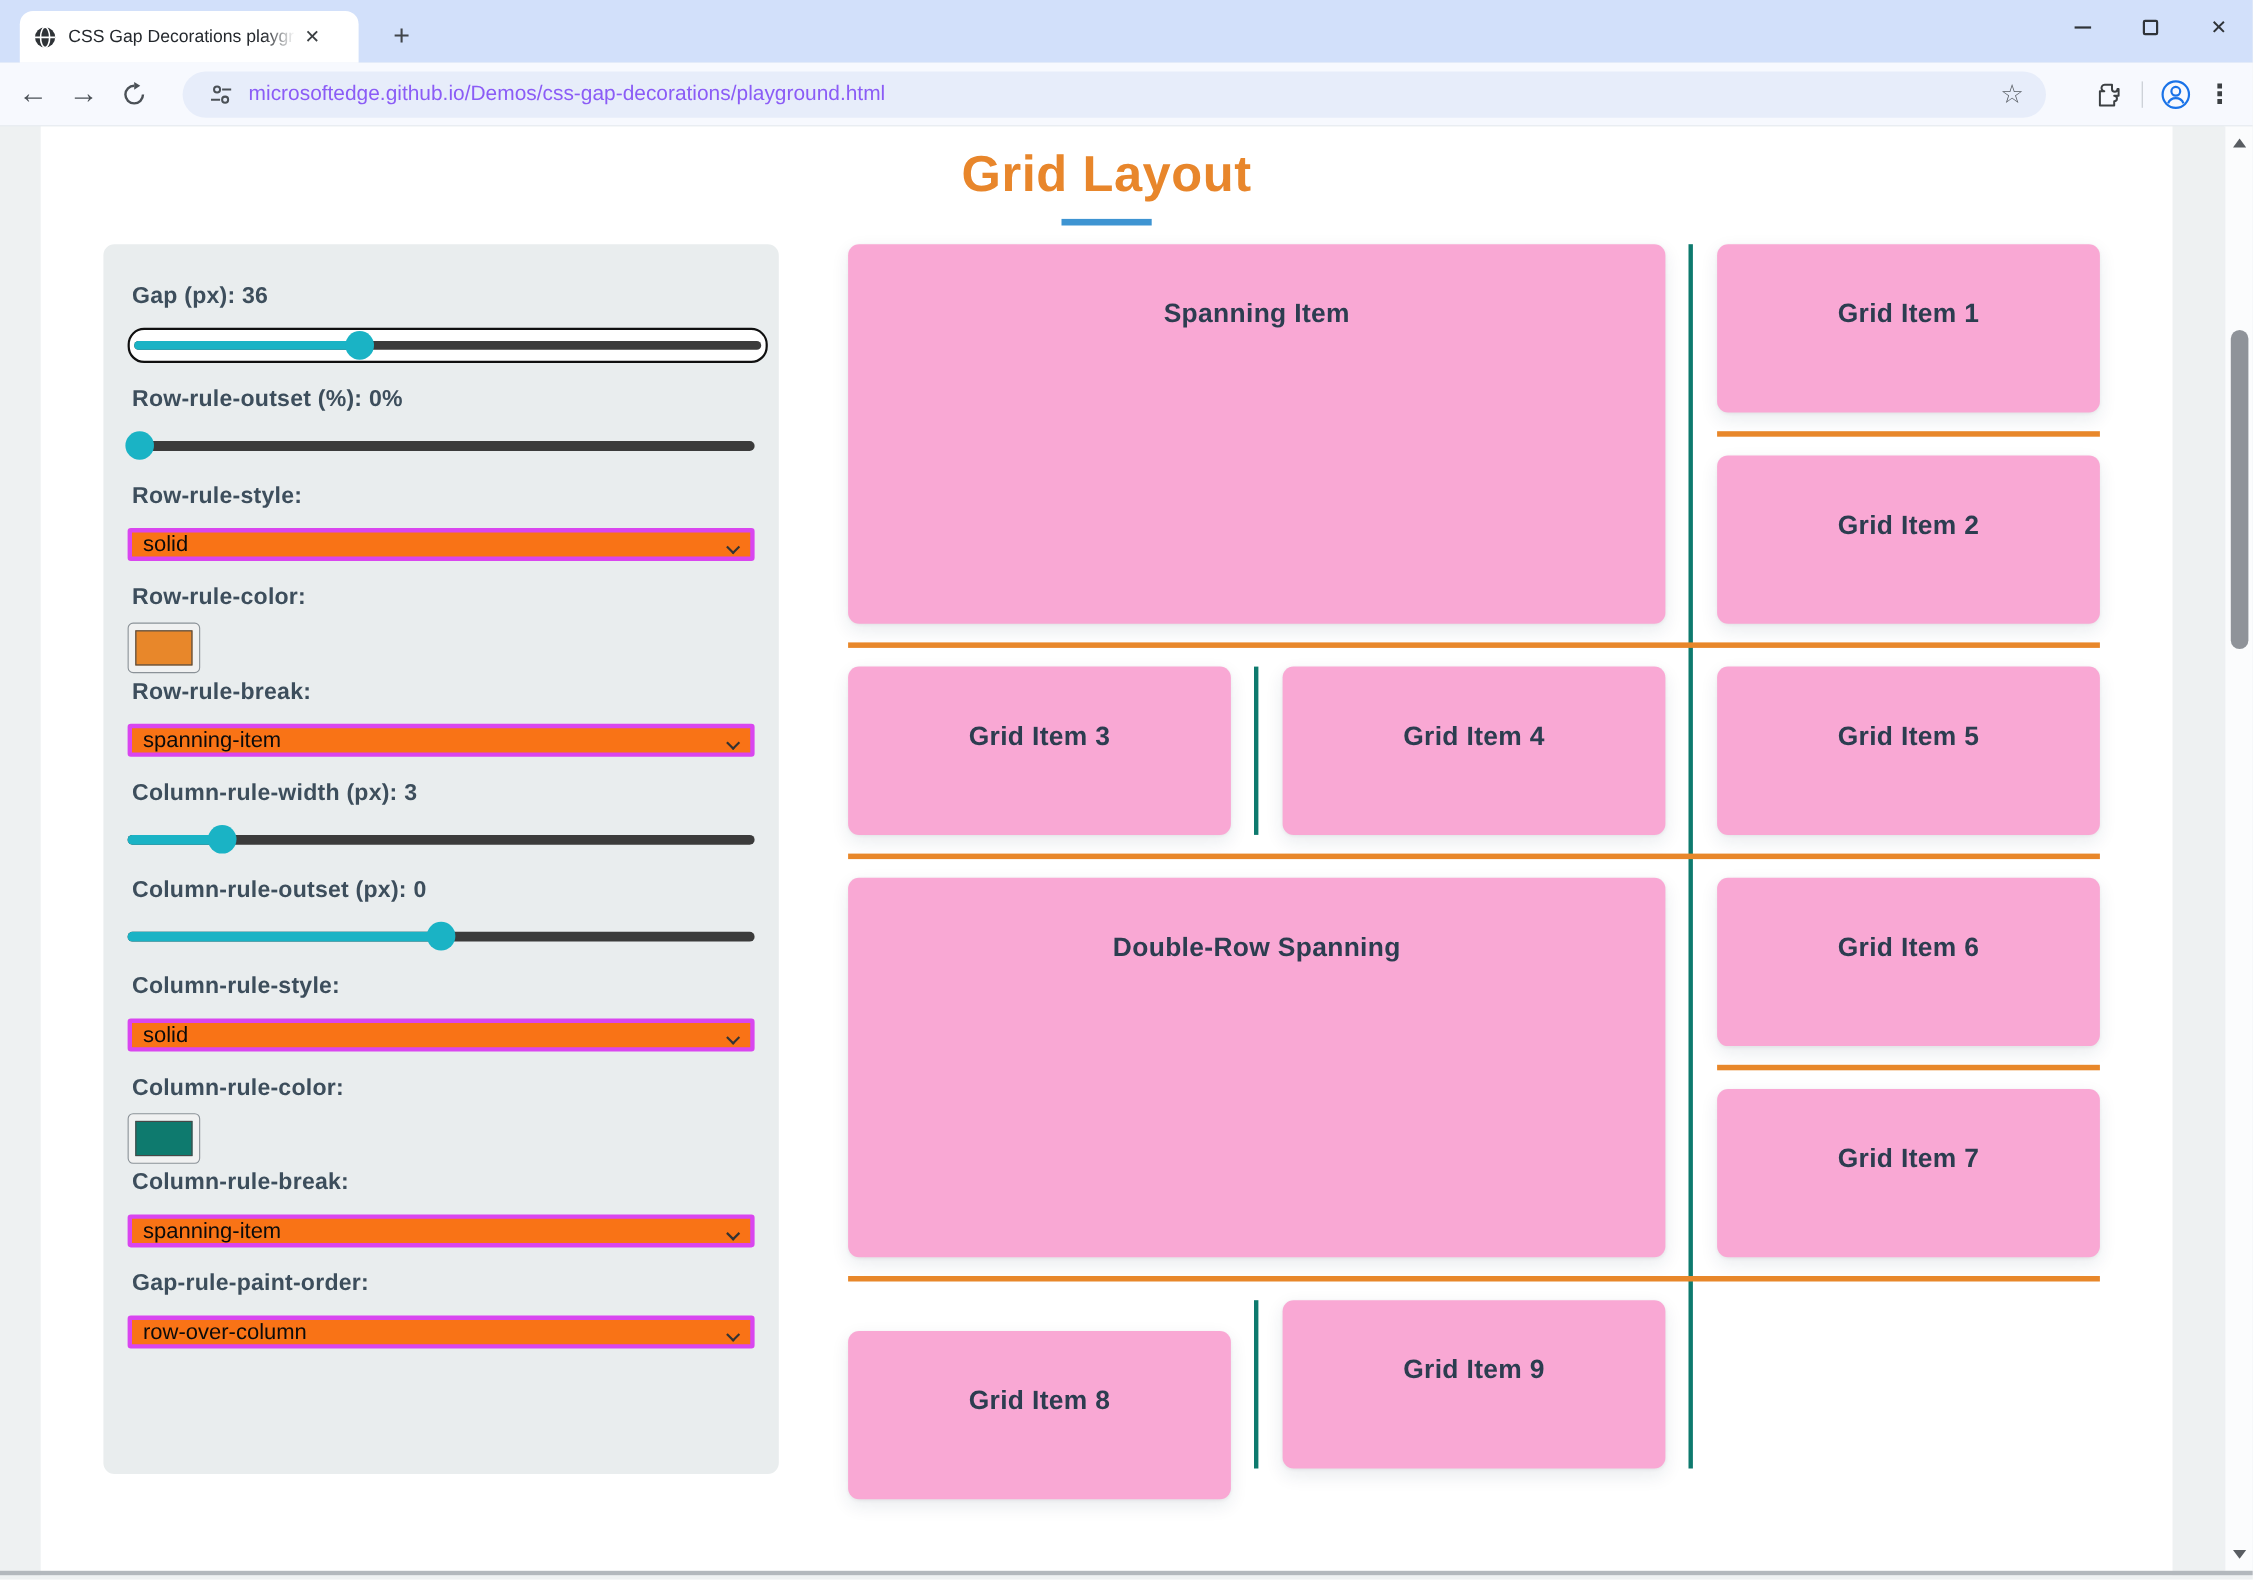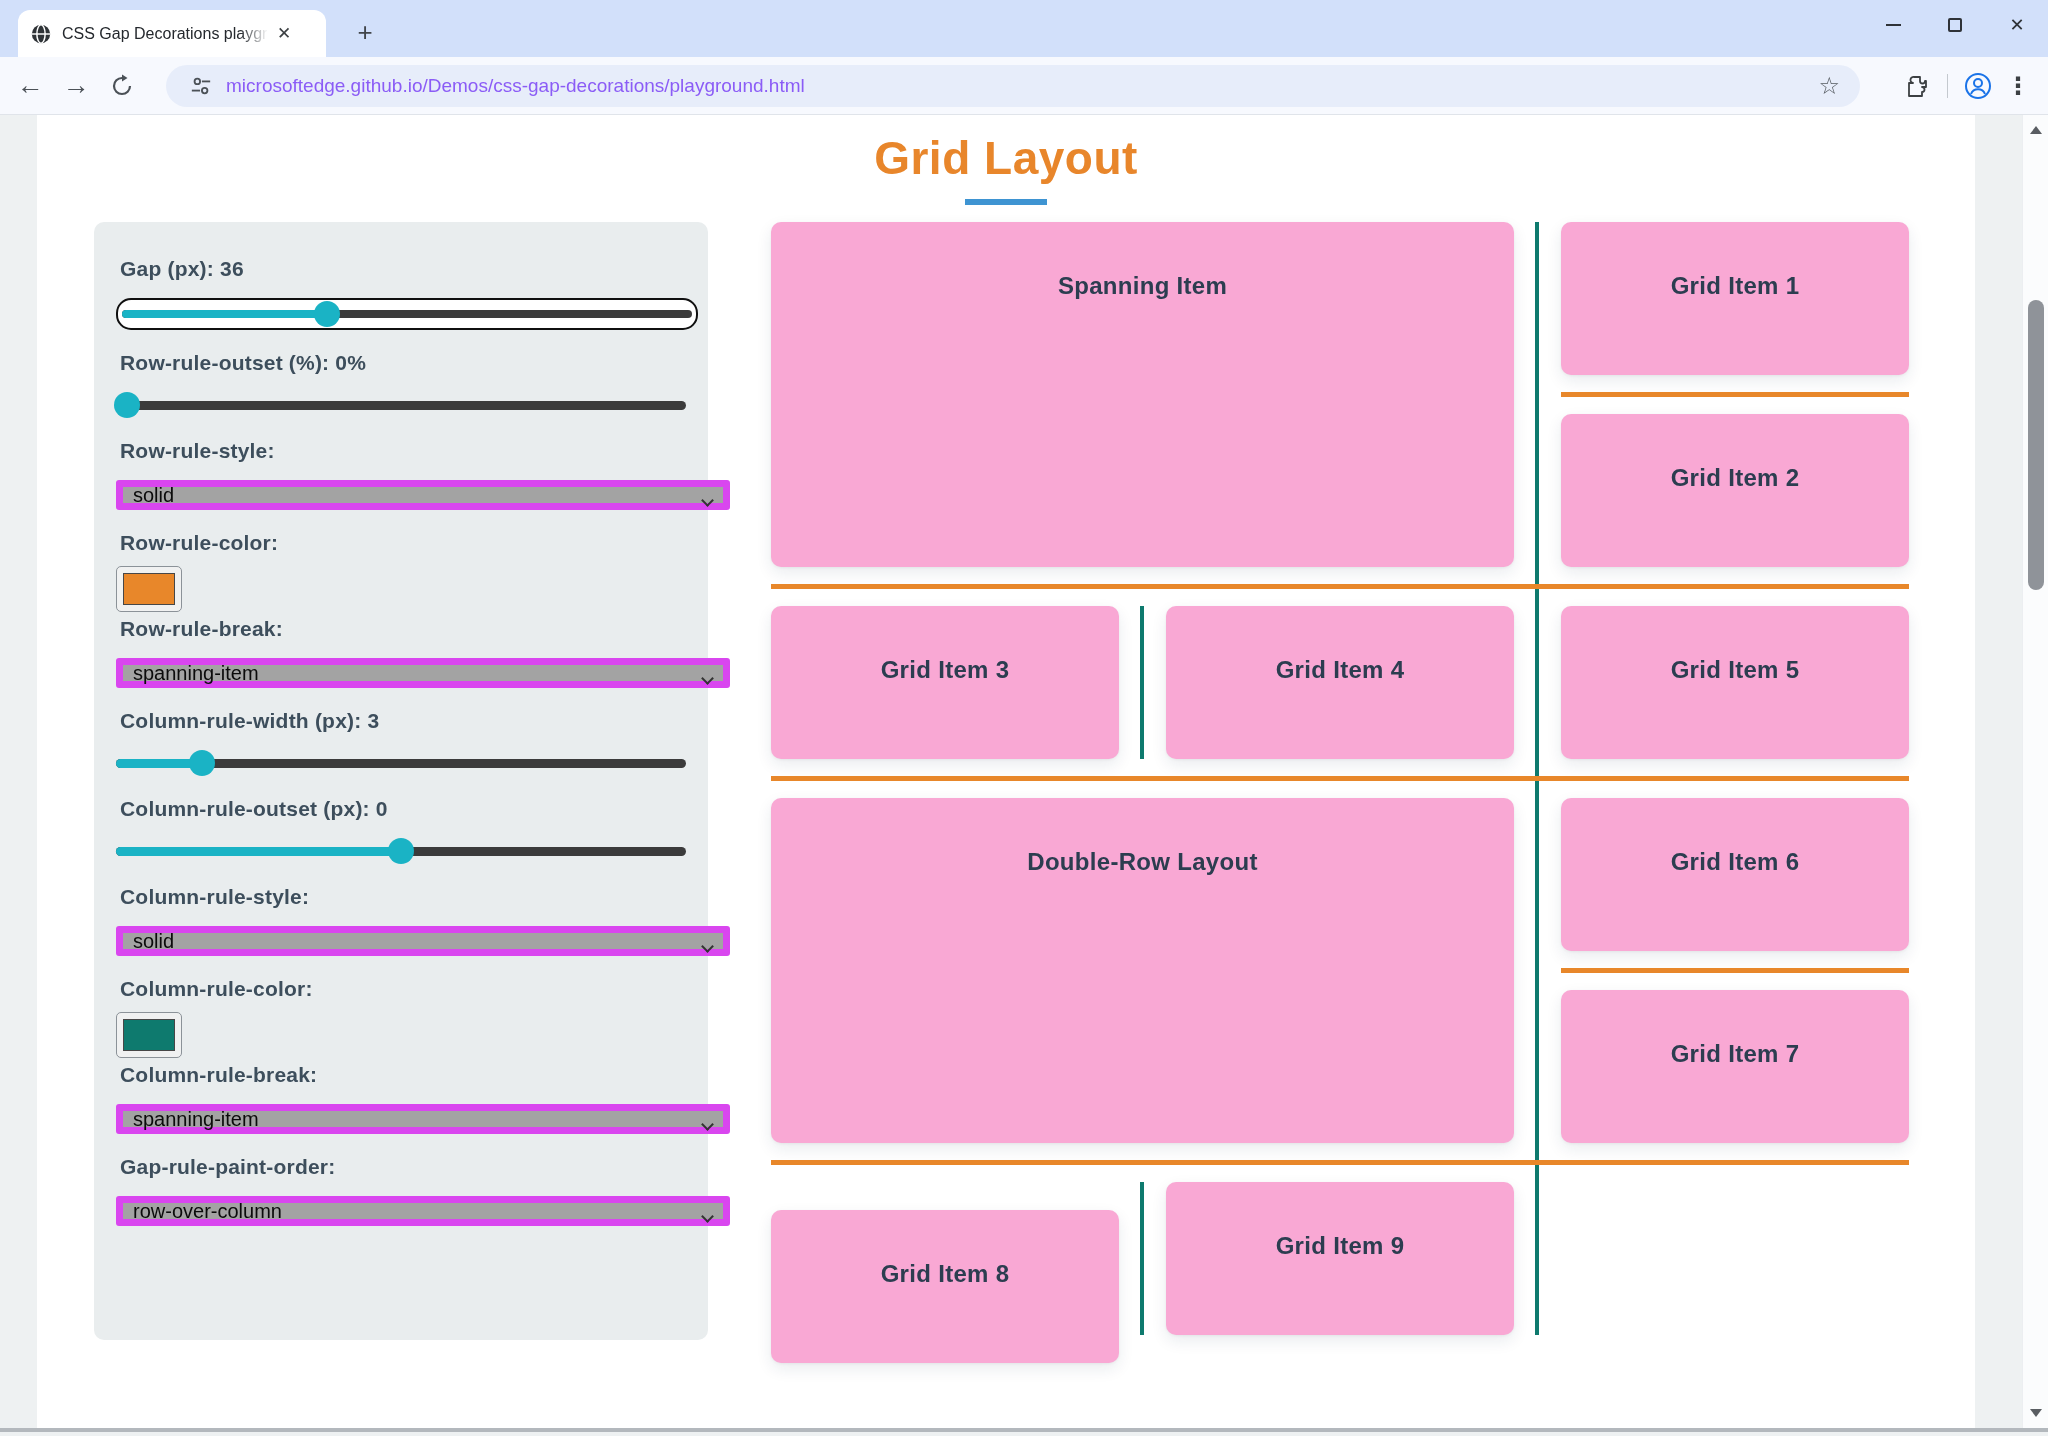--- a/index.html
+++ b/index.html
@@ -60,21 +60,21 @@
   .slider { position:relative; height:26px; width:570px; }
   .slider-track { position:absolute; left:0; top:9px; width:100%; height:9px; background:#3b3b3b; border-radius:5px; }
   .slider-fill  { position:absolute; left:0; top:9px; width:var(--p); height:9px; background:#1ab3c5; border-radius:5px; }
   .slider-thumb { position:absolute; top:0; left:calc(var(--p) - 13px); width:26px; height:26px; background:#1ab3c5;
                   border-radius:50%; }
   .slider-focus { border:2px solid #101010; border-radius:15px; background:#ffffff; padding:3px 4px; width:582px; }
   .slider-focus .slider { width:570px; height:22px; }
   .slider-focus .slider-track, .slider-focus .slider-fill { top:7px; height:8px; }
   .slider-focus .slider-thumb { top:-2px; }
 
-  .select { position:relative; width:614px; height:30px; background:#a3a3a3; border:7px solid #d946ef;
+  .select { position:relative; width:570px; height:30px; background:#f97316; border:4px solid #d946ef;
             border-radius:3px; display:flex; align-items:center; padding:0 30px 0 10px; }
   .select-value { font-size:20px; color:#0b0b0b; }
   .select-chevron { position:absolute; right:11px; top:9px; width:9px; height:9px;
                     border-right:2px solid #333; border-bottom:2px solid #333; transform:rotate(45deg); }
 
   .swatch { width:66px; height:46px; background:#f0f1f1; border:1px solid #8b9298; border-radius:5px; padding:6px; }
   .swatch-inner { width:100%; height:100%; border:1px solid #474747; }
 
   
   .gridwrap { position:absolute; left:734px; top:107px; width:1138px; height:1113px; }
@@ -294,21 +294,21 @@
       <div class="rule-row r-row-3" style="background: rgb(232, 135, 42);"></div>
       <div class="rule-row r-row-4" style="background: rgb(232, 135, 42);"></div>
       <div class="rule-row r-row-5" style="background: rgb(232, 135, 42);"></div>
 
       <div class="card c-span">Spanning Item</div>
       <div class="card c-g1">Grid Item 1</div>
       <div class="card c-g2">Grid Item 2</div>
       <div class="card c-g3">Grid Item 3</div>
       <div class="card c-g4">Grid Item 4</div>
       <div class="card c-g5">Grid Item 5</div>
-      <div class="card c-dspan">Double-Row Layout</div>
+      <div class="card c-dspan">Double-Row Spanning</div>
       <div class="card c-g6">Grid Item 6</div>
       <div class="card c-g7">Grid Item 7</div>
       <div class="card c-g8">Grid Item 8</div>
       <div class="card c-g9">Grid Item 9</div>
     </div>
   </div>
 
   <div class="scrollbar">
     <div class="sb-arrow sb-up">
         <div class="tri-up"></div>

